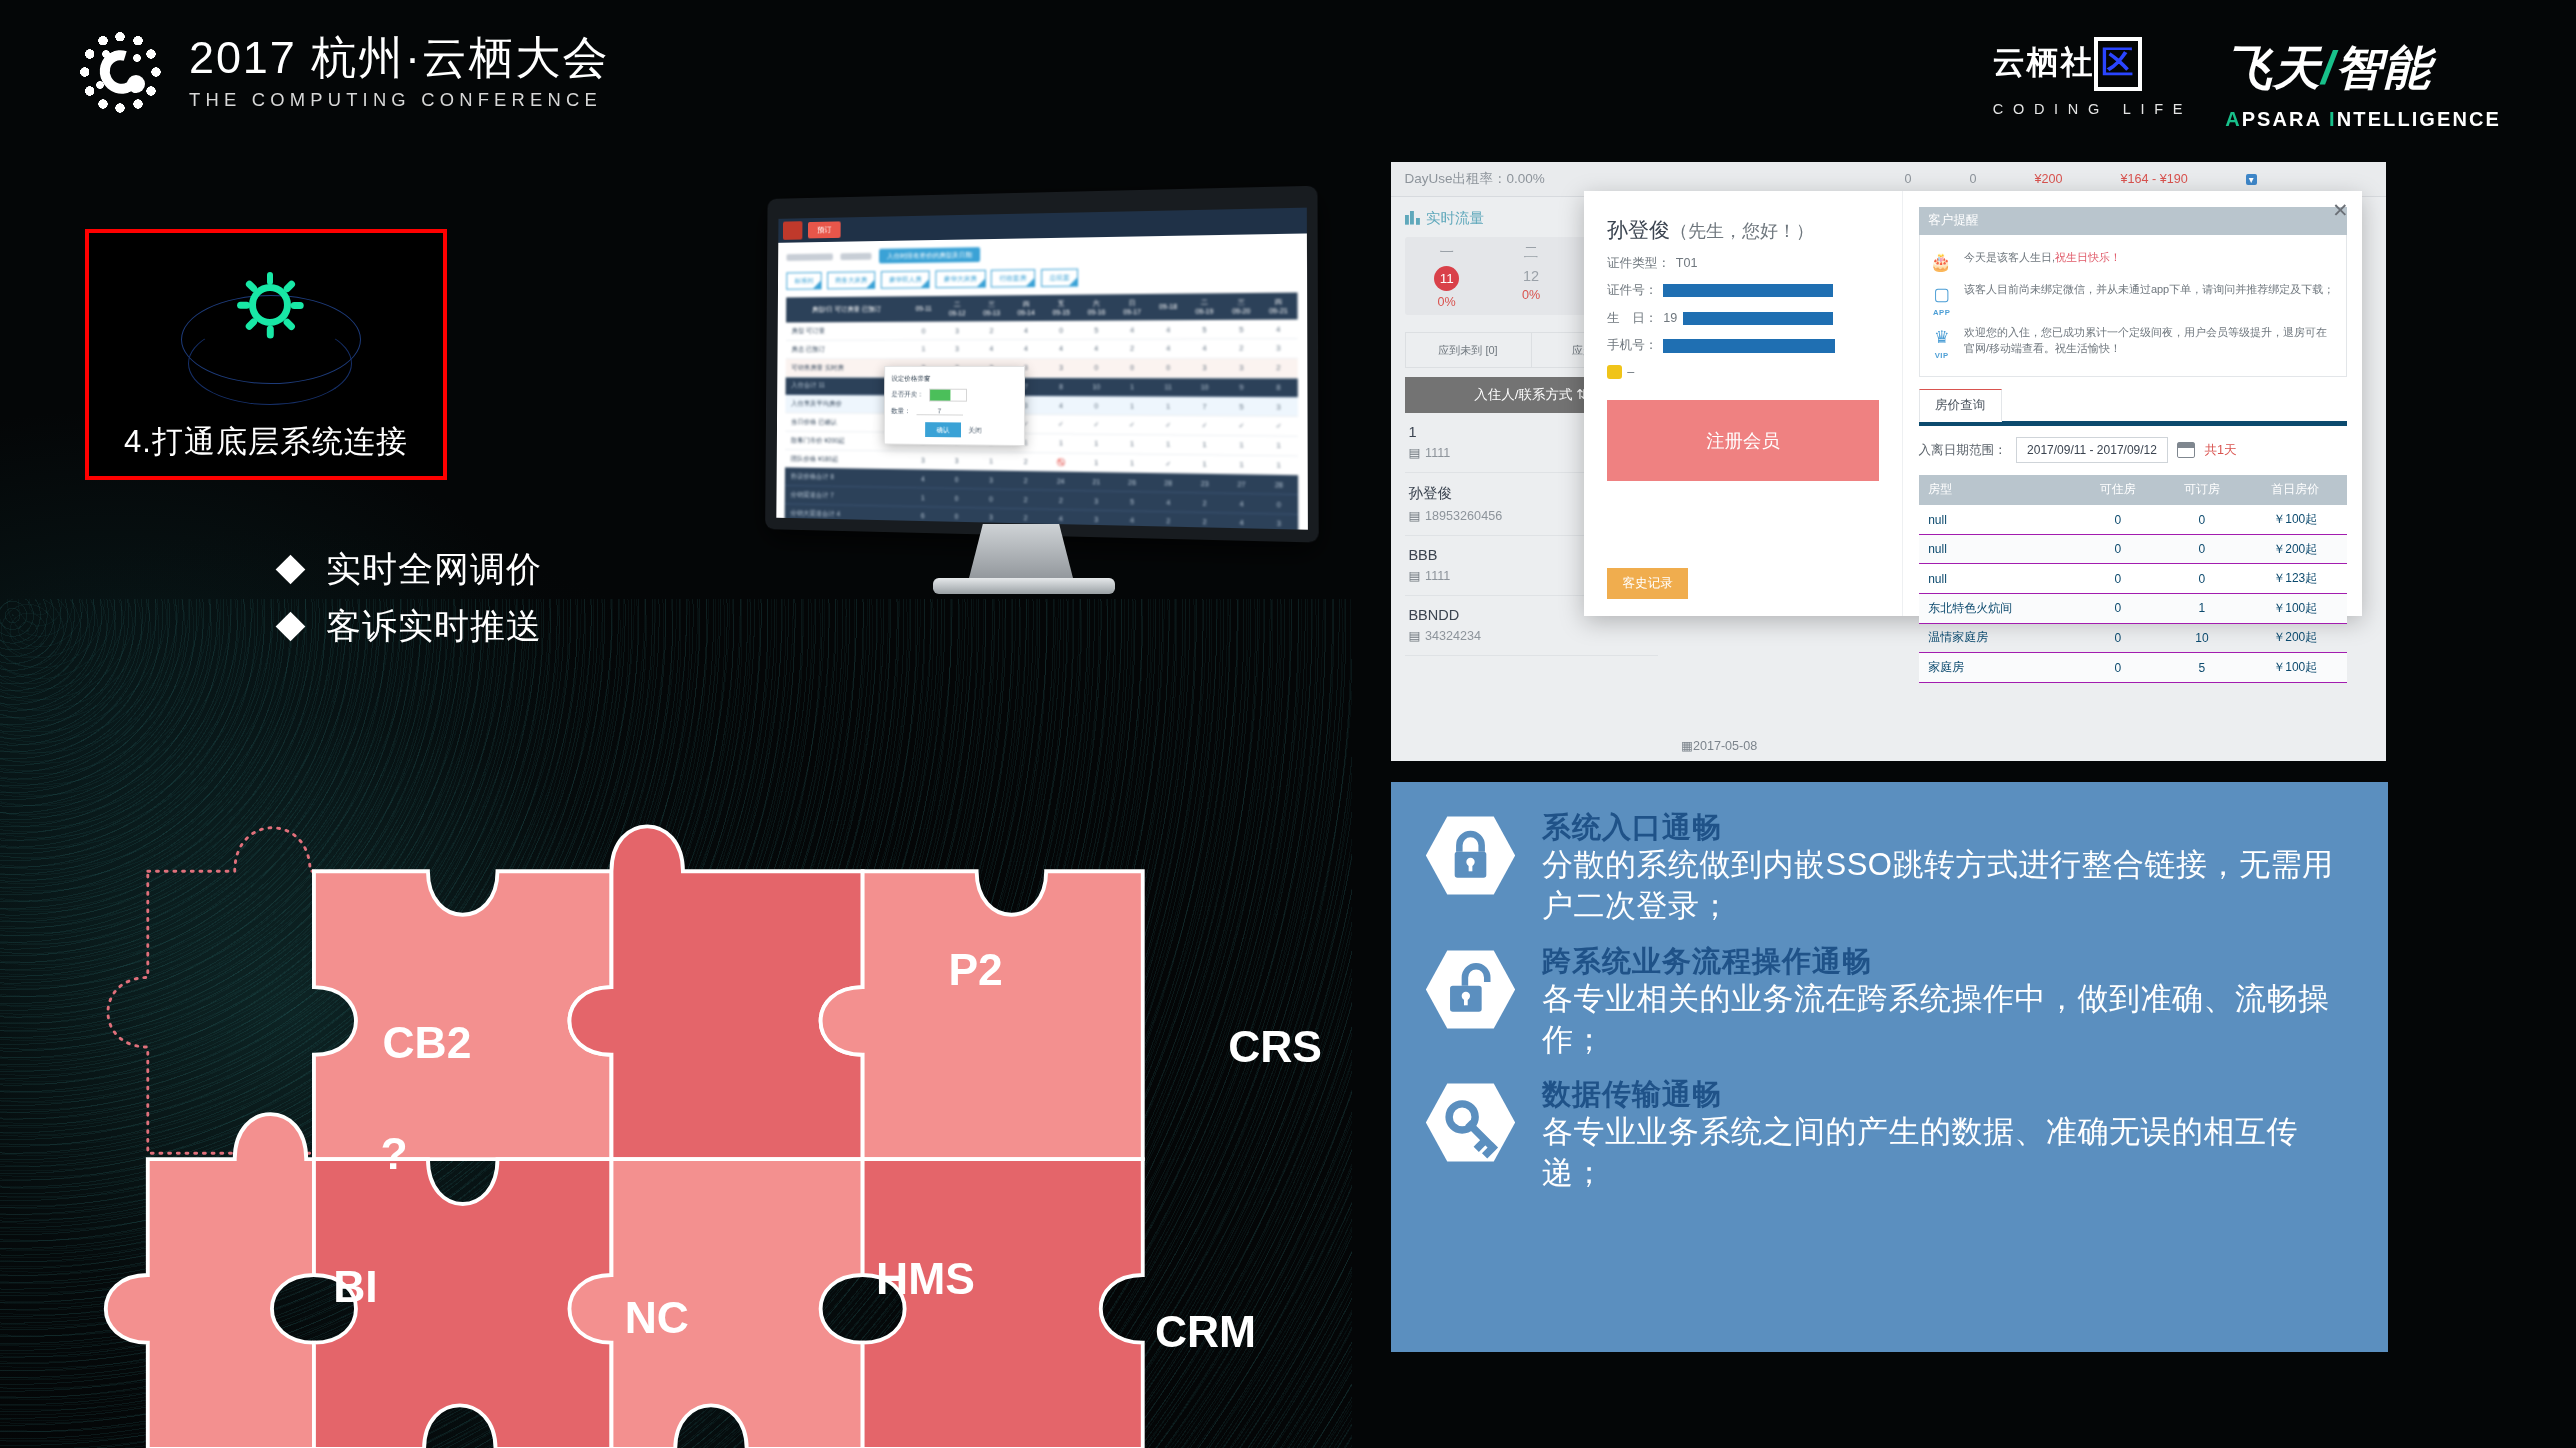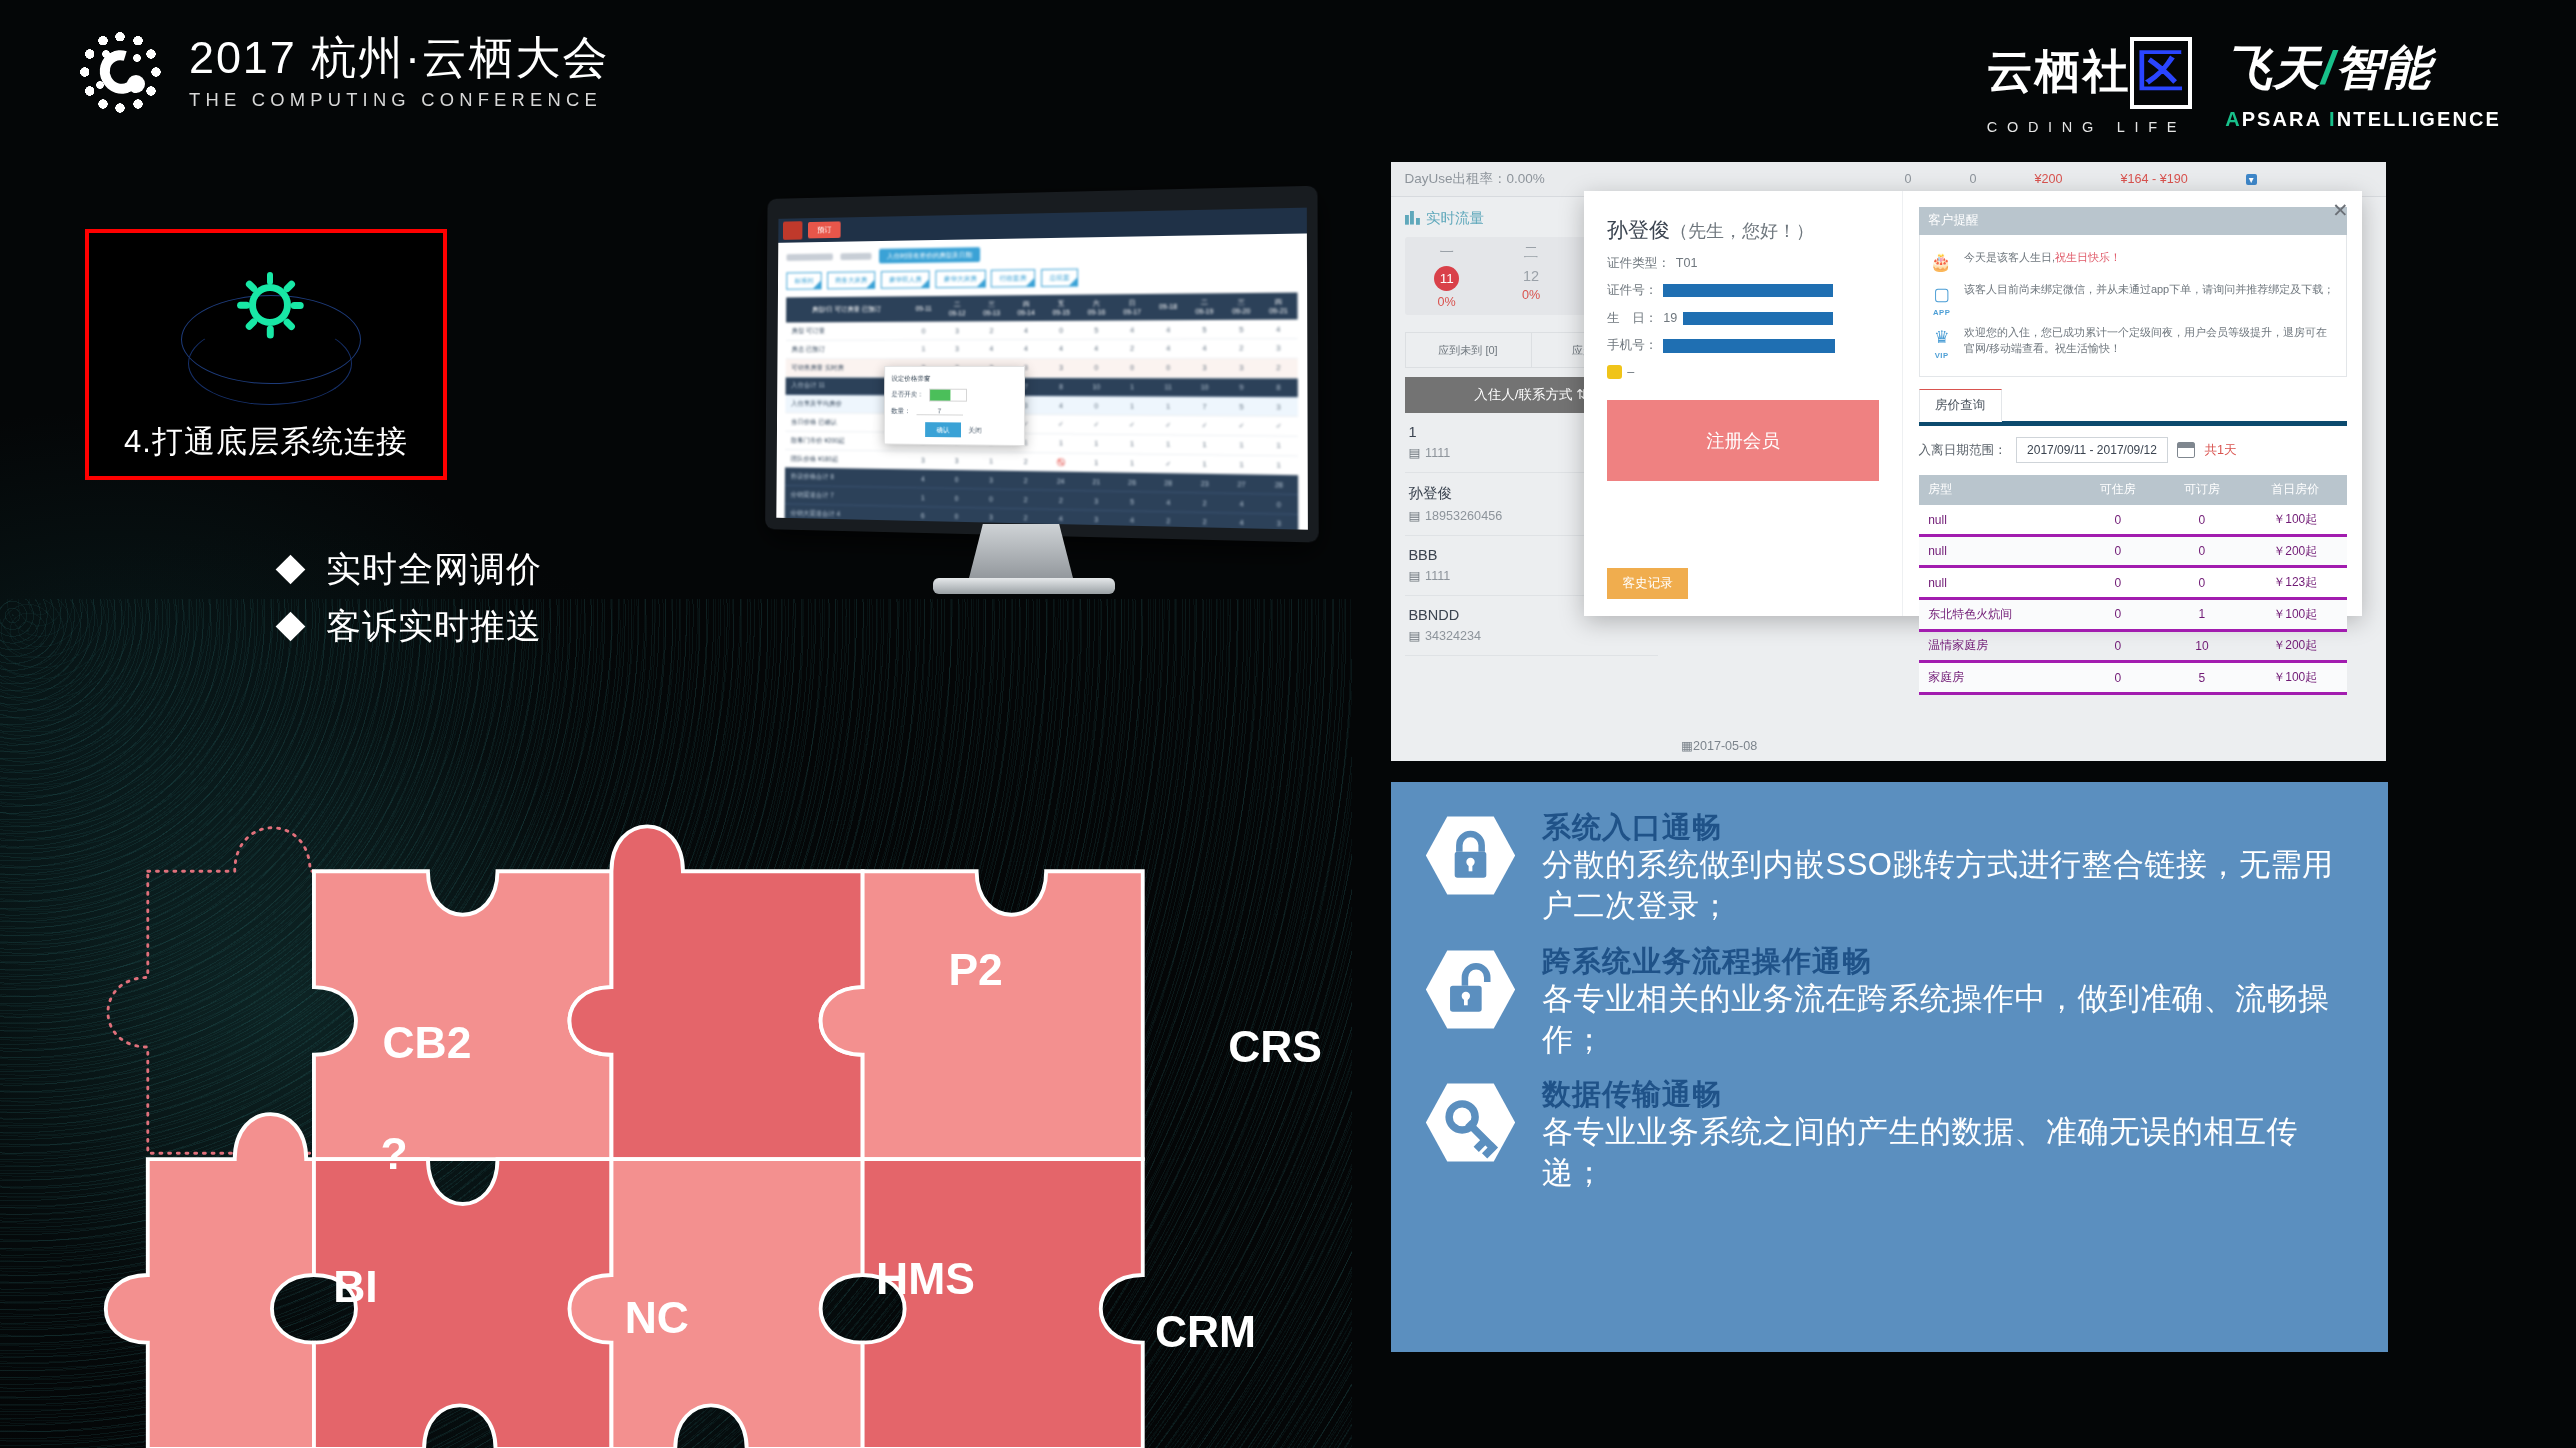--- a/index.html
+++ b/index.html
@@ -50,21 +50,21 @@
       radial-gradient(circle 3.9px at 58px 60px,#fff 96%,transparent 100%);
   }
   .cc-c{ position:absolute; left:23px; top:21px; width:42px; height:44px;
     border:10.6px solid #fff; border-radius:50%; border-right-color:transparent; transform:rotate(-28deg); }
   .cc-blob{ position:absolute; left:50px; top:46px; width:18.4px; height:18.4px; background:#fff; border-radius:50%; }
   .hdr-txt-main{ font-size:45px; letter-spacing:1.9px; font-weight:400; line-height:1.05; white-space:nowrap;}
   .hdr-txt-sub{ font-size:18.4px; letter-spacing:5.2px; color:#d8d8d8; margin-top:8.7px; white-space:nowrap;}
 
   .hdr-right{ position:absolute; right:75px; top:37px; display:flex; align-items:flex-start; gap:33px; }
   .yq-block{ text-align:left; }
-  .yq-cn{ font-size:46px; font-weight:700; letter-spacing:1.9px; white-space:nowrap; }
+  .yq-cn{ font-size:32px; font-weight:700; letter-spacing:1.9px; white-space:nowrap; }
   .yq-cn .box{ display:inline-block; border:4.8px solid #fff; padding:0 2.9px 1.9px 2.9px; }
   .yq-cn .box .x{ color:#2a45ff; }
   .yq-en{ font-size:14.5px; letter-spacing:9.7px; color:#e4e4e4; margin-top:9.7px; white-space:nowrap; }
   .ft-cn{ font-size:47px; font-weight:700; font-style:italic; letter-spacing:1px; white-space:nowrap; }
   .ft-cn .slash{ color:#18c08a; }
   .ft-en{ font-size:20px; font-weight:700; letter-spacing:2.1px; margin-top:7.7px; white-space:nowrap; }
   .ft-en .g{ color:#18c08a; }
 
   
   .redbox{ position:absolute; left:85px; top:229px; width:362px; height:251px;
@@ -181,21 +181,21 @@
   .tab-on{ display:inline-block; font-size:12.6px; color:#4b545e; padding:6.8px 15.5px;
     border:1px solid #e3e6e9; border-bottom:1px solid #fff; border-top:1.9px solid #d9534f; position:relative; top:1px;}
   .range-row{ display:flex; align-items:center; gap:9.7px; margin:11.6px 0; font-size:12.6px; color:#5b636b;}
   .range-input{ border:1px solid #cfd4d9; padding:4.8px 9.7px; font-size:12px; color:#3b4450; }
   .cal-ico{ width:17.4px; height:16.4px; border:1.9px solid #7f878f; border-radius:1.9px; position:relative;}
   .cal-ico:before{ content:''; position:absolute; left:0; top:0; right:0; height:4.8px; background:#7f878f;}
   .range-total{ color:#d9534f; font-size:12.6px; }
   .rtbl{ width:100%; border-collapse:collapse; font-size:12px; }
   .rtbl th{ background:#b9c5cd; color:#fff; font-weight:400; padding:6.8px 9.7px; text-align:left; }
   .rtbl th.c,.rtbl td.c{ text-align:center; }
-  .rtbl td{ padding:5.8px 9.7px; color:#701a75; border-bottom:3px solid #a21caf; }
+  .rtbl td{ padding:5.8px 9.7px; color:#0c4a6e; border-bottom:1px solid #a21caf; }
   .rtbl tr:nth-child(even) td{ background:#fafbfc; }
 
   
   .puzzle{ position:absolute; left:0; top:676px; width:1420px; height:773px; }
   .puzzle svg{ display:block; }
   .ptext{ font-family:"Liberation Sans", sans-serif; font-weight:700; fill:#fff; }
 
   
   .bluepanel{ position:absolute; left:1391px; top:782px; width:997px; height:570px;
     background:#5b8fbf; padding:27px 33px 9.7px 33px; }

